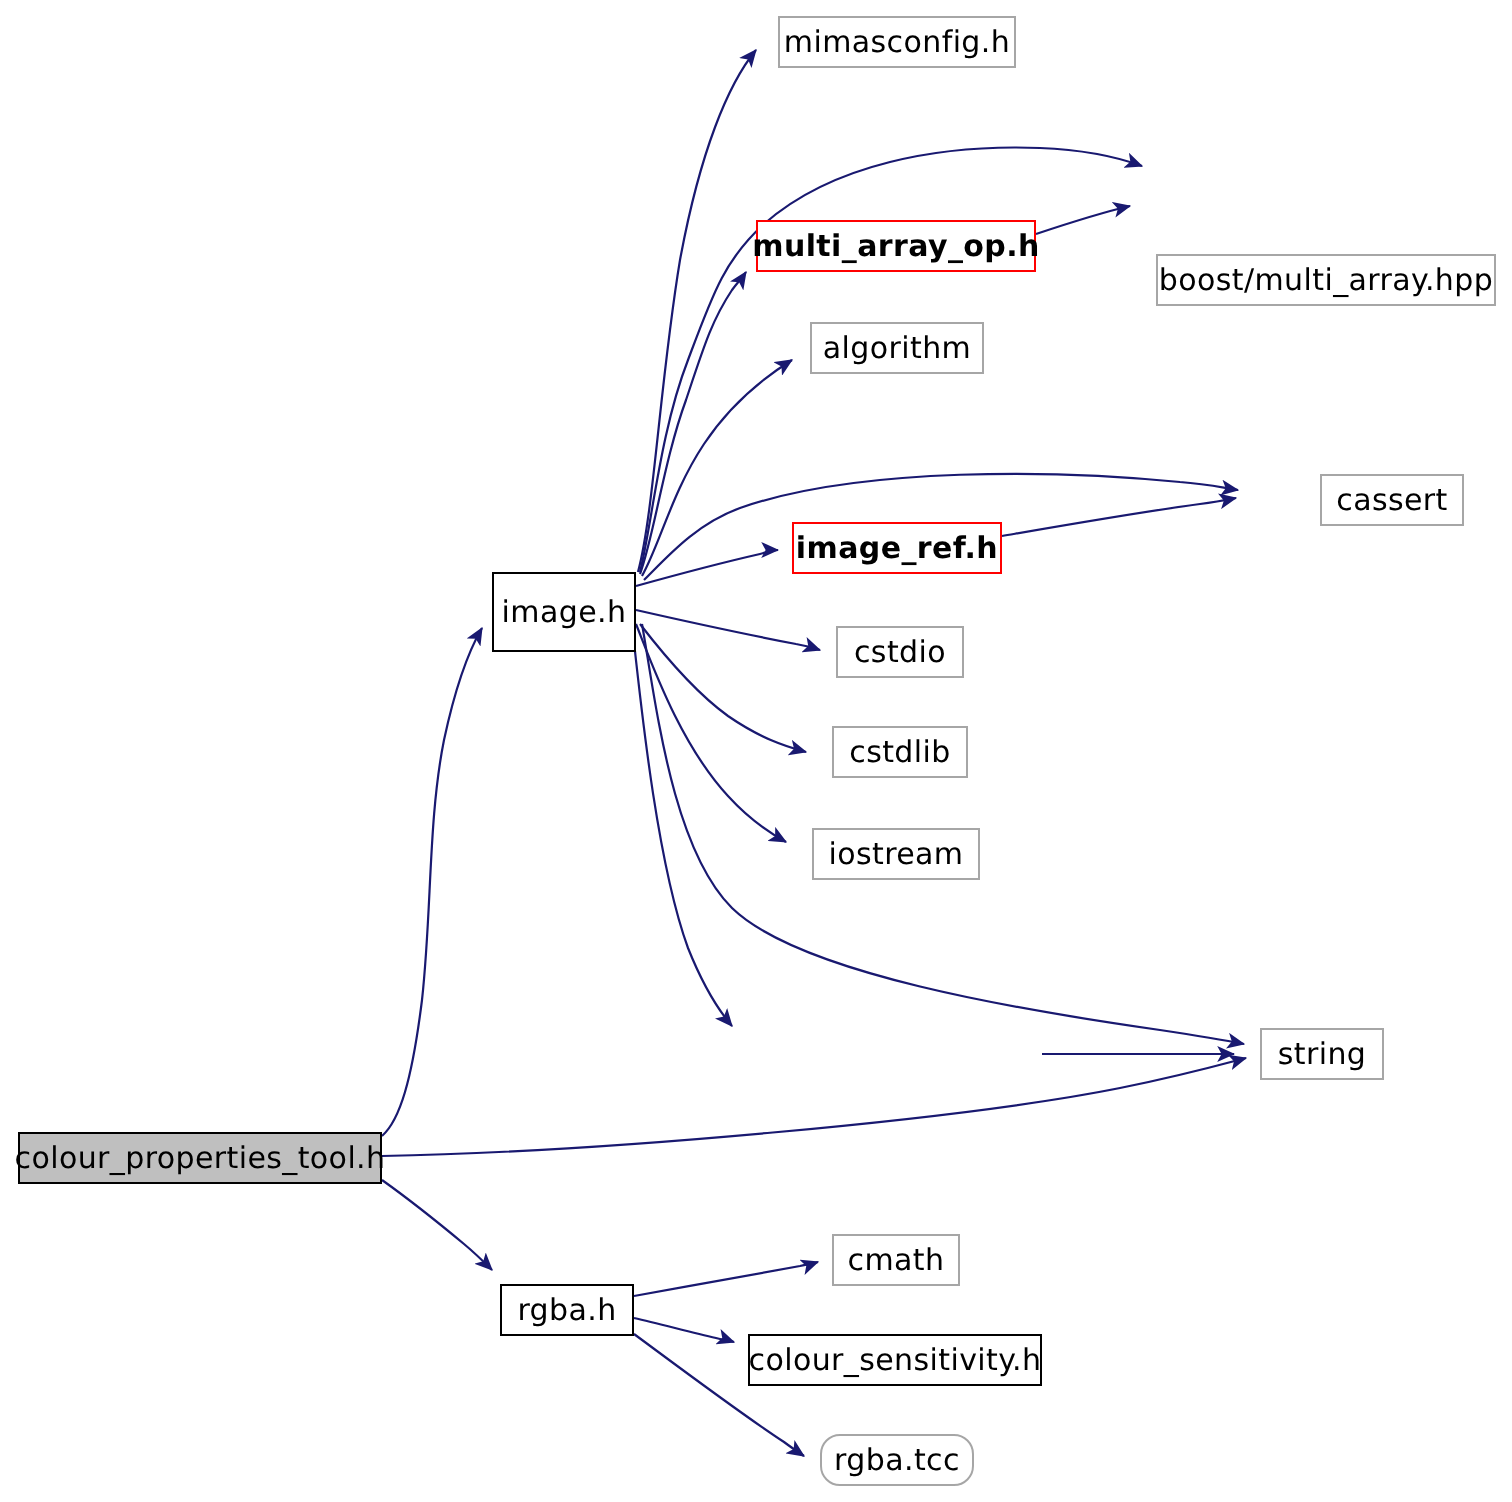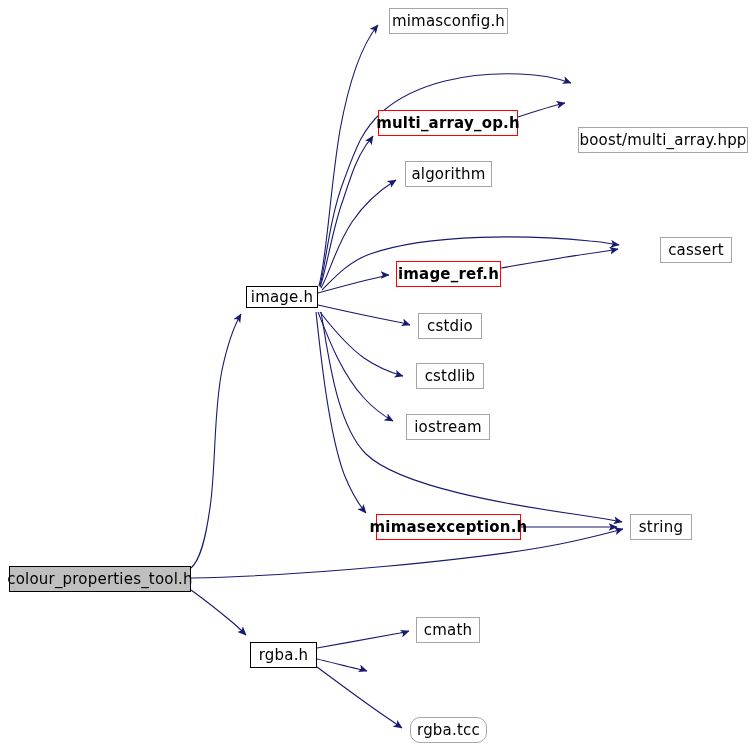--- a/index.html
+++ b/index.html
@@ -93,21 +93,21 @@
 
       <path d="M317,659 C330,662 345,666 358,669 C362,670 364,670 367,671"></path>
 
       <path d="M317,667 C340,684 372,708 392,721 C396,724 399,726 402,728"></path>
     </g>
   </svg>
 
   <div class="node current" style="left:9px;top:566px;width:182px;height:26px;">
     <span>colour_properties_tool.h</span>
   </div>
-  <div class="node black" style="left:246px;top:286px;width:72px;height:22px;">
+  <div class="node black" style="left:246px;top:286px;width:72px;height:40px;">
     <span>image.h</span>
   </div>
   <div class="node black" style="left:250px;top:642px;width:67px;height:26px;">
     <span>rgba.h</span>
   </div>
   <div class="node plain" style="left:389px;top:8px;width:119px;height:26px;">
     <span>mimasconfig.h</span>
   </div>
   <div class="node plain" style="left:578px;top:84px;width:170px;height:26px;margin-top:43px;">
     <span>boost/multi_array.hpp</span>
@@ -126,26 +126,26 @@
   </div>
   <div class="node plain" style="left:418px;top:313px;width:64px;height:26px;">
     <span>cstdio</span>
   </div>
   <div class="node plain" style="left:416px;top:363px;width:68px;height:26px;">
     <span>cstdlib</span>
   </div>
   <div class="node plain" style="left:406px;top:414px;width:84px;height:26px;">
     <span>iostream</span>
   </div>
-  <div class="node red" style="left:376px;top:514px;width:145px;height:26px;">
-    <span>mimasexception.h</span>
-  </div>
   <div class="node plain" style="left:630px;top:514px;width:62px;height:26px;">
     <span>string</span>
   </div>
   <div class="node plain" style="left:416px;top:617px;width:64px;height:26px;">
     <span>cmath</span>
+  </div>
+  <div class="node black" style="left:374px;top:667px;width:147px;height:26px;">
+    <span>colour_sensitivity.h</span>
   </div>
   <div class="node plain" style="left:410px;top:717px;width:77px;height:26px;border-radius:10px;">
     <span>rgba.tcc</span>
   </div>
 
 </div>
 
 </body></html>

